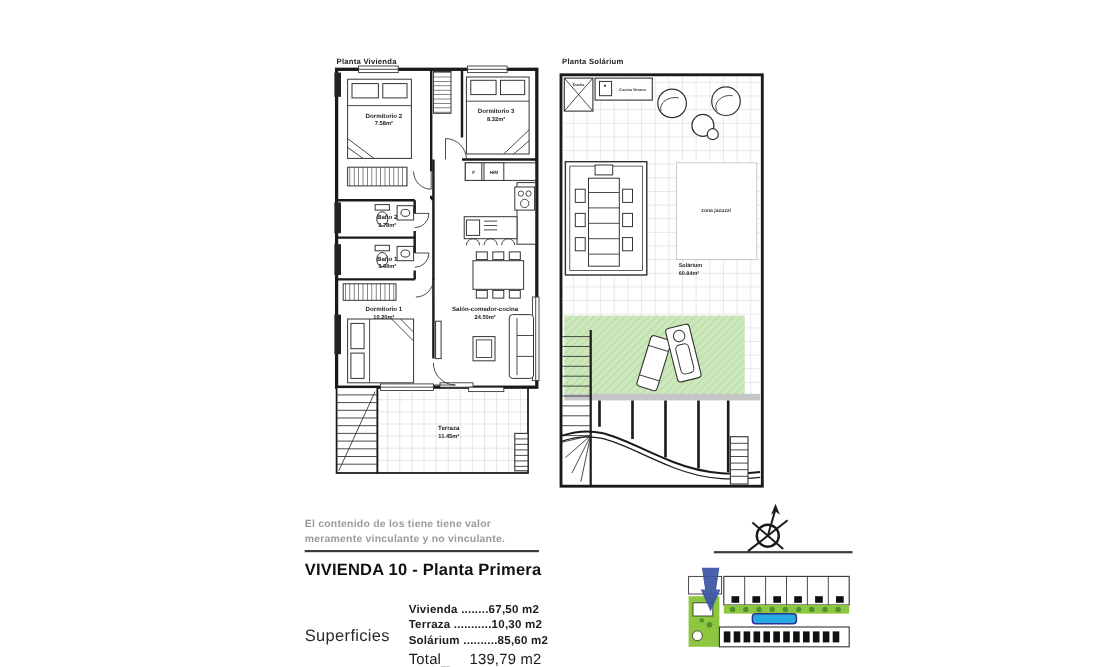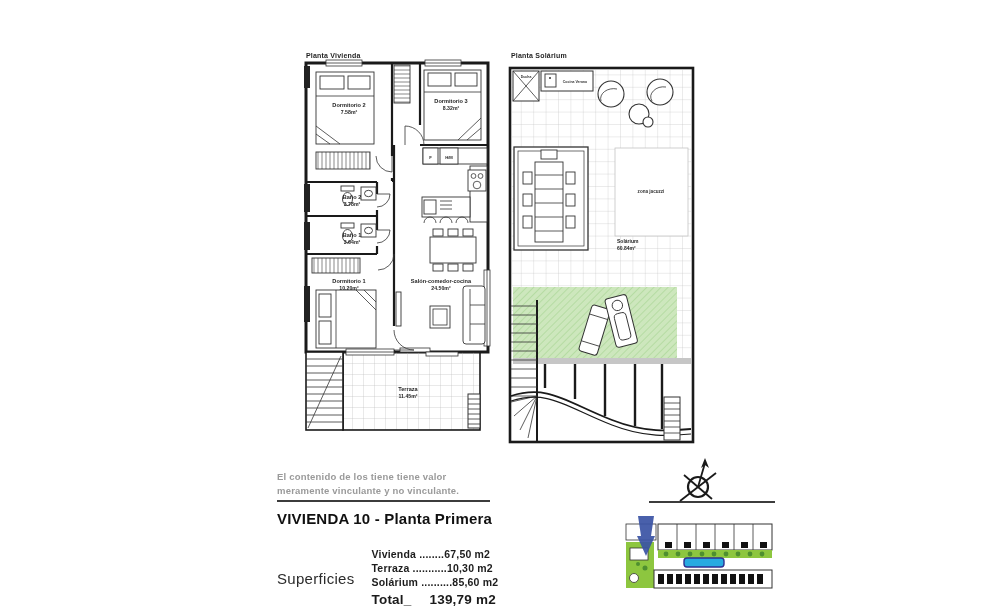--- a/index.html
+++ b/index.html
@@ -19,21 +19,21 @@
               color:#9a9a9a;font-weight:600;letter-spacing:.2px;}
   .rule{height:2px;background:#3c3c3c;}
   #rule-left{left:277px;top:500px;width:213px;}
   #rule-right{left:649px;top:501px;width:126px;}
   #title-block{left:277px;top:510px;width:230px;}
   #vivienda-title{font-size:15px;font-weight:700;color:#101010;letter-spacing:.2px;margin:0 0 20px 0;}
   #surfaces{display:flex;align-items:center;}
   #surfaces-label{font-size:15px;color:#2b2b2b;padding-top:2px;letter-spacing:.3px;}
   #surfaces-divider{width:2px;background:#2b2b2b;margin:0 8px 0 7px;}
   .surface-row{font-size:10.5px;color:#1c1c1c;line-height:14px;font-weight:600;letter-spacing:.2px;}
-  #total-row{font-size:13.5px;font-weight:700;margin-top:3px;letter-spacing:.2px;}
+  #total-row{font-size:13.5px;font-weight:400;margin-top:3px;letter-spacing:.2px;}
   #total-row .gap{display:inline-block;width:18px;}
 </style>
 </head>
 <body>
 
 <div id="canvas">
 
   <svg class="abs" style="left:300px;top:45px;" width="200" height="415" viewBox="300 45 200 415">
     <defs>
       <pattern id="tileL" width="11" height="11" patternUnits="userSpaceOnUse">

